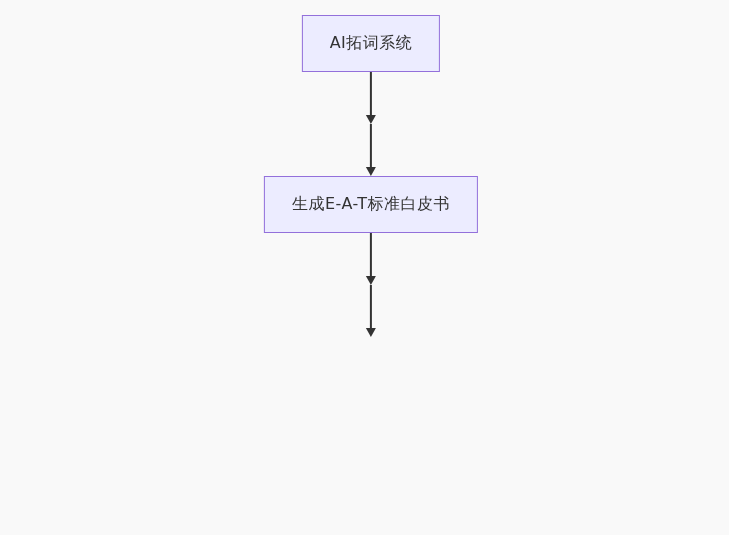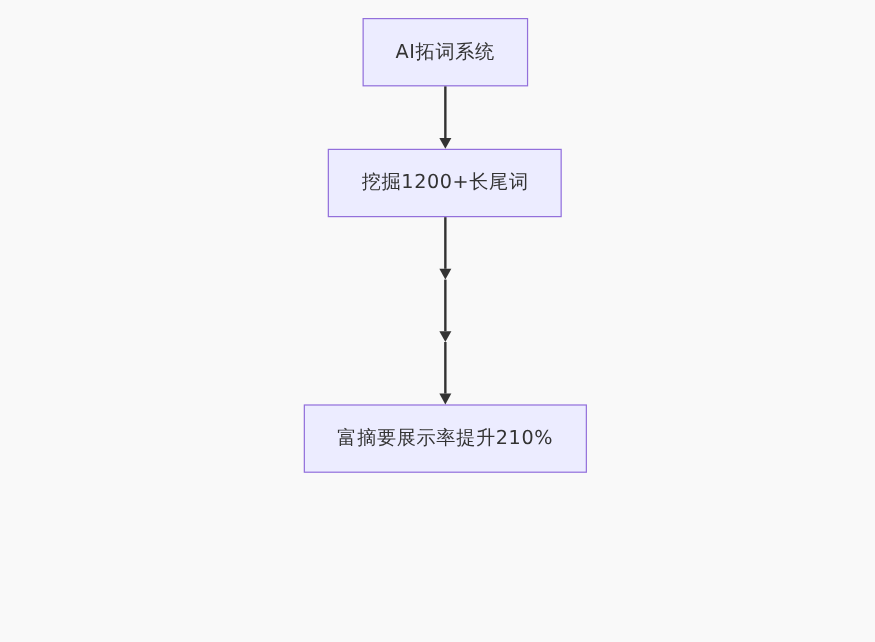--- a/index.html
+++ b/index.html
@@ -81,39 +81,36 @@
 
     <div class="node">
       <span class="node-label">AI拓词系统</span>
     </div>
 
     <div class="edge">
       <div class="edge-line"></div>
       <div class="edge-head"></div>
     </div>
 
+
+    <div class="edge">
+      <div class="edge-line"></div>
+      <div class="edge-head"></div>
+    </div>
+
     <div class="node">
-      <span class="node-label">挖掘1200+长尾词</span>
+      <span class="node-label">生成E-A-T标准白皮书</span>
     </div>
 
     <div class="edge">
       <div class="edge-line"></div>
       <div class="edge-head"></div>
     </div>
 
 
     <div class="edge">
       <div class="edge-line"></div>
       <div class="edge-head"></div>
     </div>
 
 
-    <div class="edge">
-      <div class="edge-line"></div>
-      <div class="edge-head"></div>
-    </div>
-
-    <div class="node">
-      <span class="node-label">富摘要展示率提升210%</span>
-    </div>
-
   </div>
 </div>
 
 </body></html>

